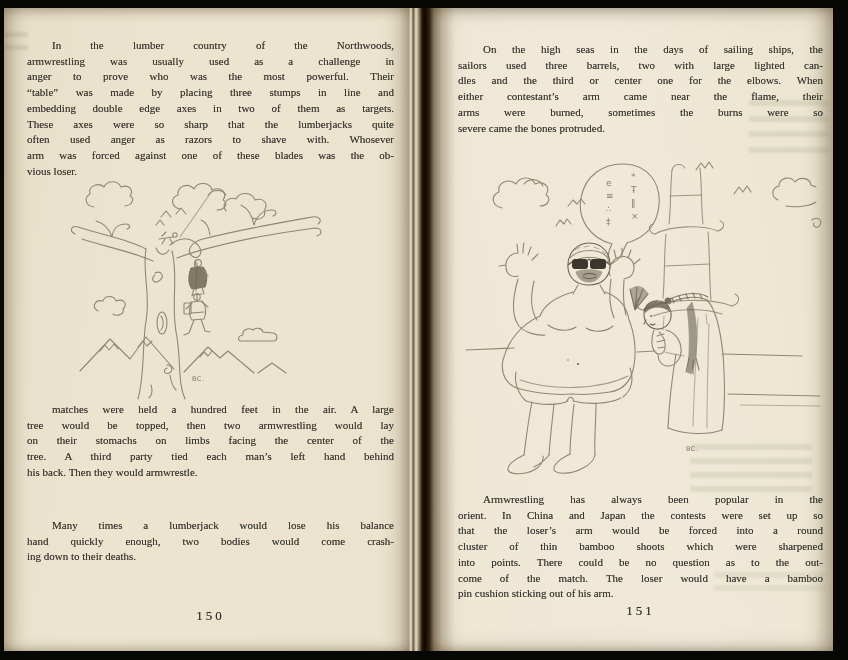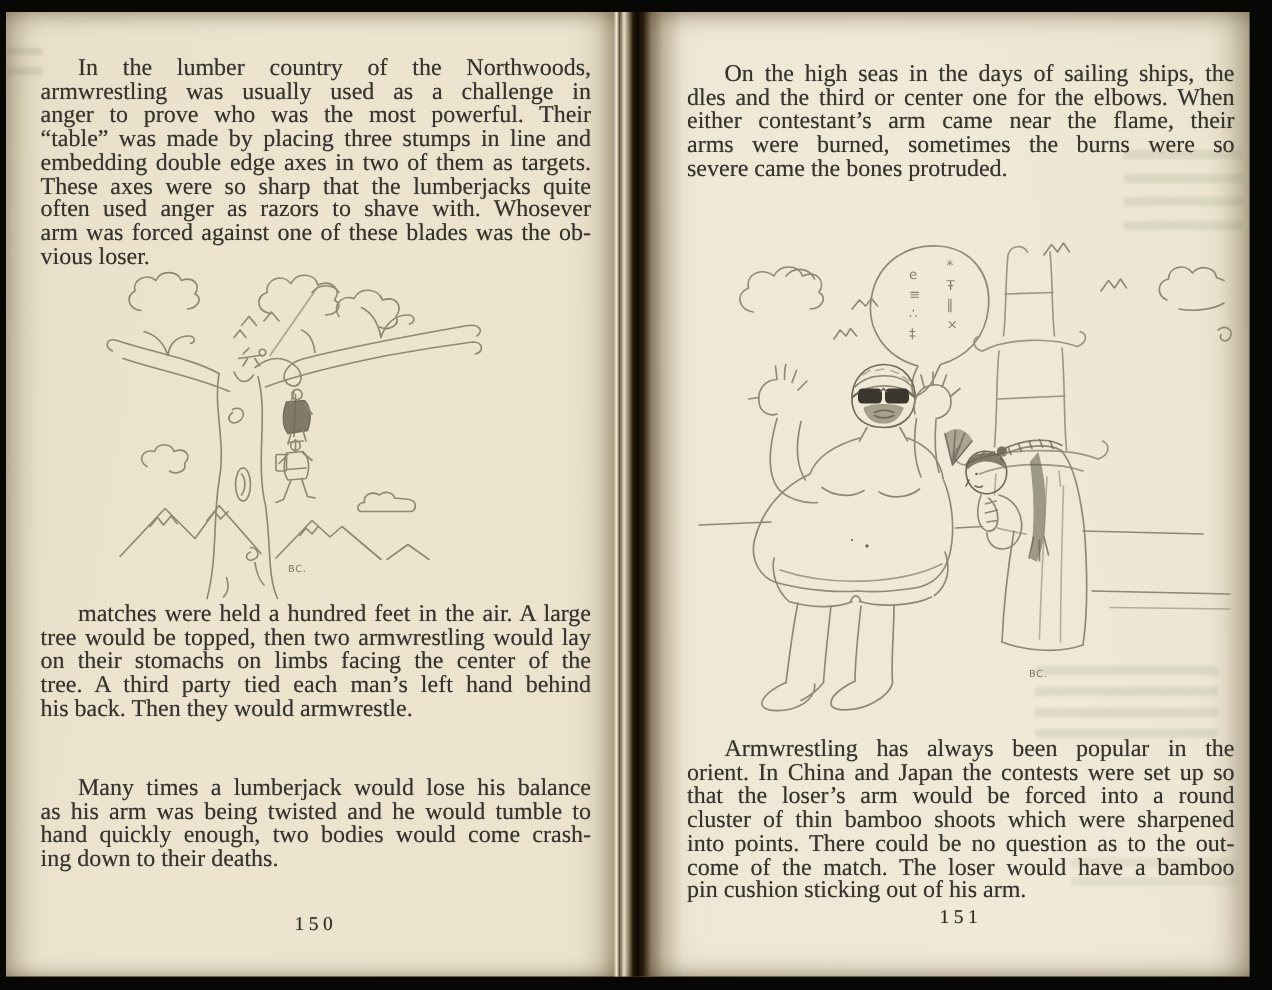--- a/index.html
+++ b/index.html
@@ -9,21 +9,21 @@
   .page-left{left:4px;width:410px;background:linear-gradient(100deg,#e7dfc8,#ece4cf 35%,#ebe3cd);
     box-shadow:inset 16px 0 20px -12px rgba(80,62,32,.5), inset 0 10px 12px -8px rgba(90,72,40,.35),
                inset -20px 0 24px -14px rgba(60,40,15,.55), inset 0 -8px 10px -7px rgba(90,72,40,.3);}
   .page-right{left:414px;width:419px;background:linear-gradient(260deg,#ebe4cf,#f0e9d8 45%,#eee7d4);
     box-shadow:inset 30px 0 34px -18px rgba(40,26,8,.7), inset -18px 0 20px -11px rgba(85,68,38,.5),
                inset 0 10px 12px -8px rgba(90,72,40,.3), inset 0 -8px 10px -7px rgba(90,72,40,.3);}
   .gutter{position:absolute;left:400px;top:8px;width:55px;height:643px;pointer-events:none;
     background:linear-gradient(to right, rgba(0,0,0,0) 0px, rgba(120,100,60,.18) 9px, #f1ead8 11px,
       rgba(60,45,22,.6) 13px, #e9e1cb 16px, rgba(150,130,90,.45) 19px, #241808 22px, #0e0803 25px,
       #2c1f0e 29px, rgba(90,70,40,.55) 34px, rgba(120,98,60,.25) 42px, rgba(0,0,0,0) 55px);}
-  .para{position:absolute;color:#35332c;font-size:16px;text-shadow:0 0 .5px rgba(53,50,44,.55);}
+  .para{position:absolute;color:#35332c;font-size:11px;text-shadow:0 0 .5px rgba(53,50,44,.55);}
   .page-left .para{left:23px;width:367px;}
   .page-right .para{left:44px;width:365px;}
   .tline{height:15.72px;line-height:15.72px;text-align:justify;text-align-last:justify;white-space:normal;}
   .tline-last{text-align-last:left;}
   .para .tline:first-child{text-indent:25px;}
   .p1{top:30px;} .p2{top:394px;} .p3{top:510px;}
   .rp1{top:34px;} .rp2{top:484px;}
   .pagenum{position:absolute;color:#2e2c26;font-size:13px;letter-spacing:3px;text-align:center;
            text-shadow:0 0 .5px rgba(46,44,38,.5);}
   .page-left .pagenum{left:23px;width:367px;top:600px;}
@@ -129,34 +129,34 @@
 
     <div class="para p2">
         <div class="tline">matches were held a hundred feet in the air. A large</div>
         <div class="tline">tree would be topped, then two armwrestling would lay</div>
         <div class="tline">on their stomachs on limbs facing the center of the</div>
         <div class="tline">tree. A third party tied each man’s left hand behind</div>
         <div class="tline tline-last">his back. Then they would armwrestle.</div>
       </div>
     <div class="para p3">
         <div class="tline">Many times a lumberjack would lose his balance</div>
-        <div class="tline">as his arm was being twisted and he would tumble to</div>
         <div class="tline">hand quickly enough, two bodies would come crash-</div>
         <div class="tline tline-last">ing down to their deaths.</div>
       </div>
     <div class="pagenum">150</div>
   </div>
 
   <div class="page page-right">
     <div class="bleed bleed-a"></div>
     <div class="bleed bleed-b"></div>
     <div class="bleed bleed-c"></div>
 
     <div class="para rp1">
         <div class="tline">On the high seas in the days of sailing ships, the</div>
+        <div class="tline">sailors used three barrels, two with large lighted can-</div>
         <div class="tline">dles and the third or center one for the elbows. When</div>
         <div class="tline">either contestant’s arm came near the flame, their</div>
         <div class="tline">arms were burned, sometimes the burns were so</div>
         <div class="tline tline-last">severe came the bones protruded.</div>
       </div>
 
     <svg class="illus illus-right" viewBox="0 0 370 335">
       <g class="pl">
         <path d="M42,50 c-10,-2 -12,-12 -3,-16 c-2,-10 10,-14 17,-8 c4,-8 16,-8 19,0 c9,-4 16,3 11,11 c6,3 2,11 -6,11"></path>
         <path d="M64,26 c6,-7 16,-5 19,2"></path>

